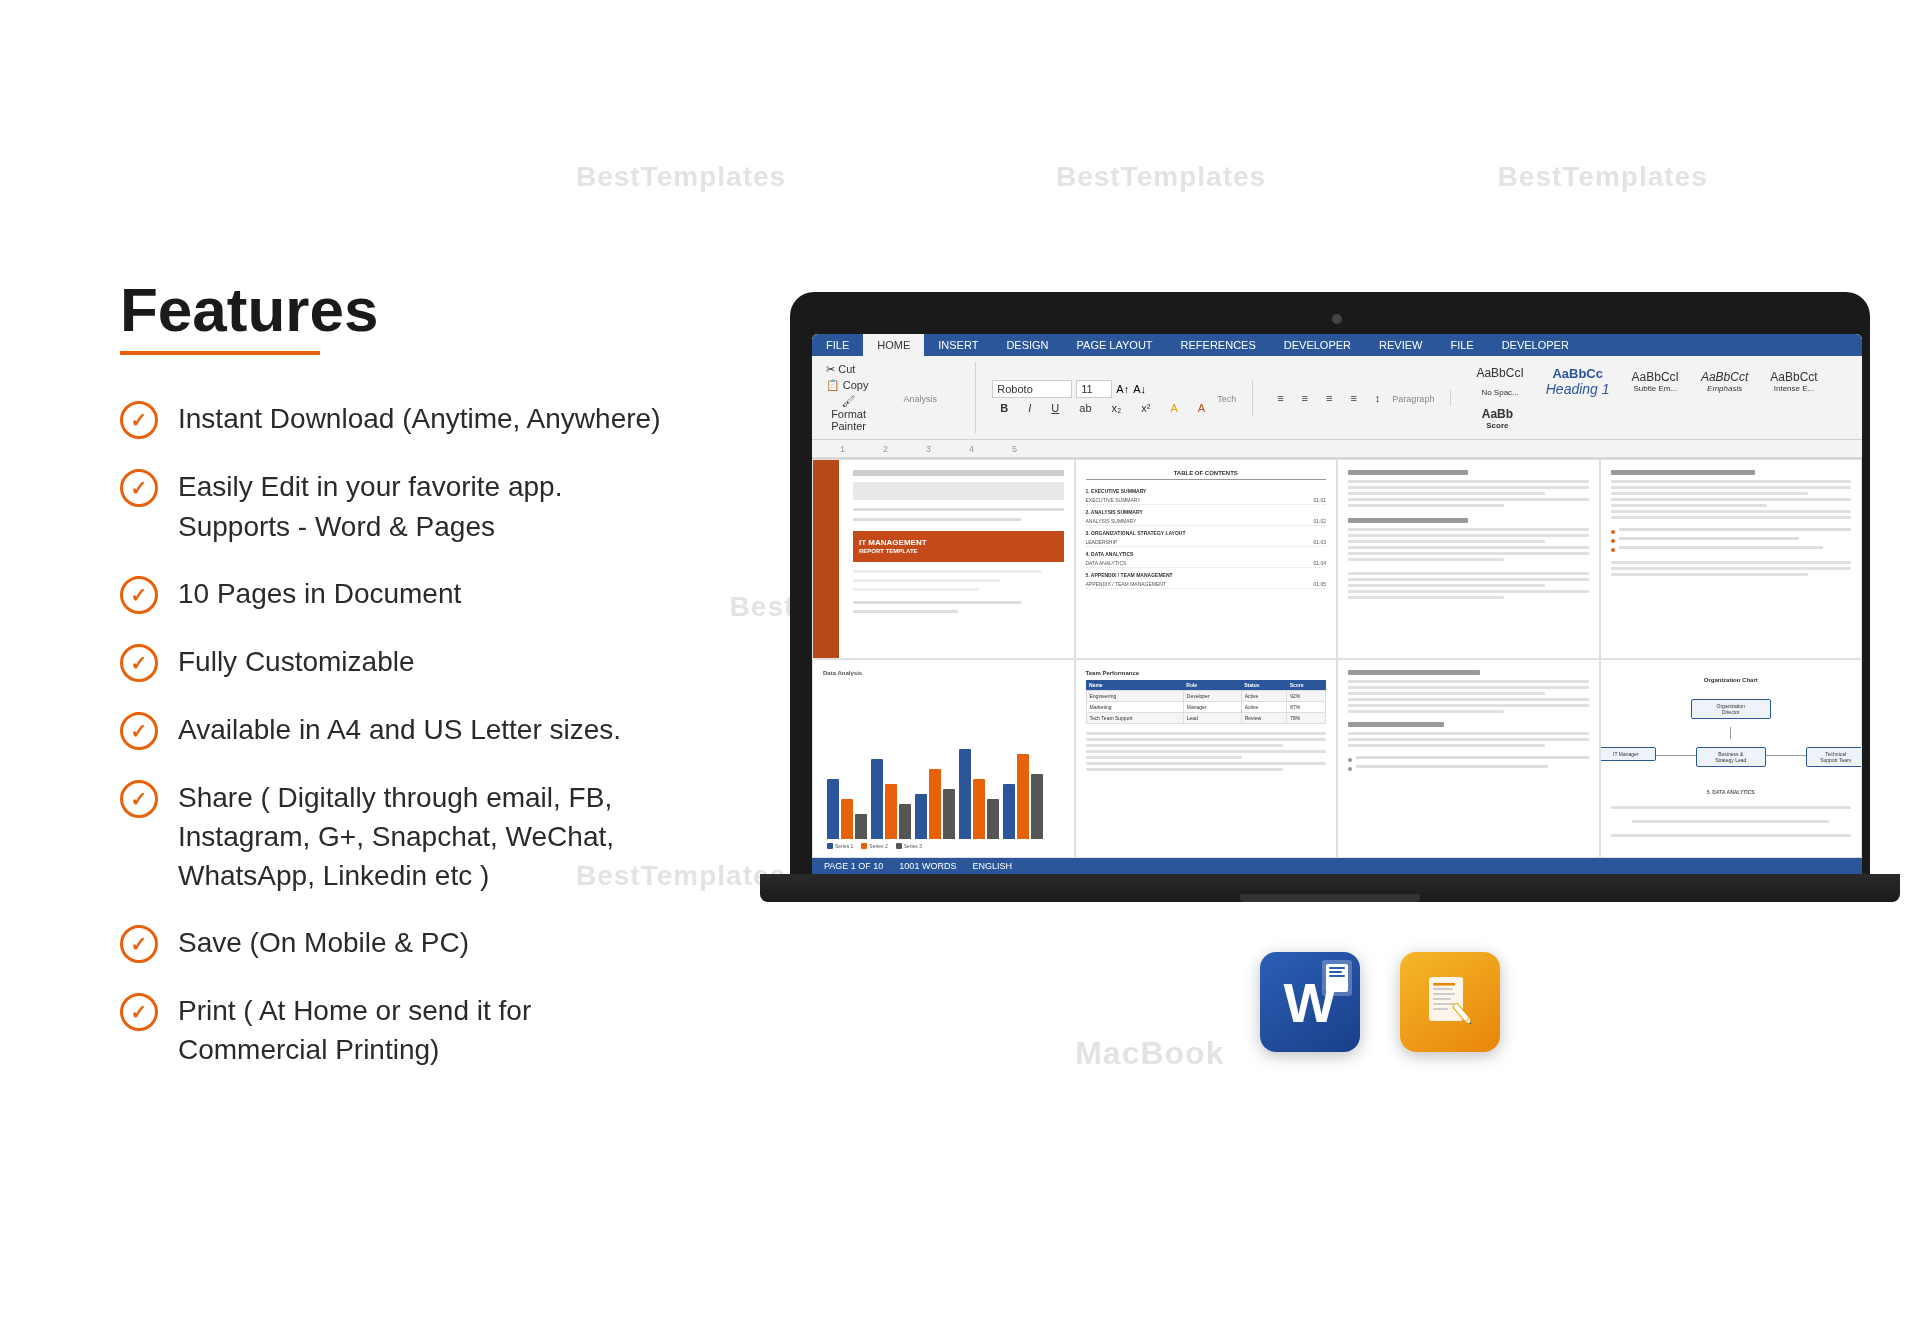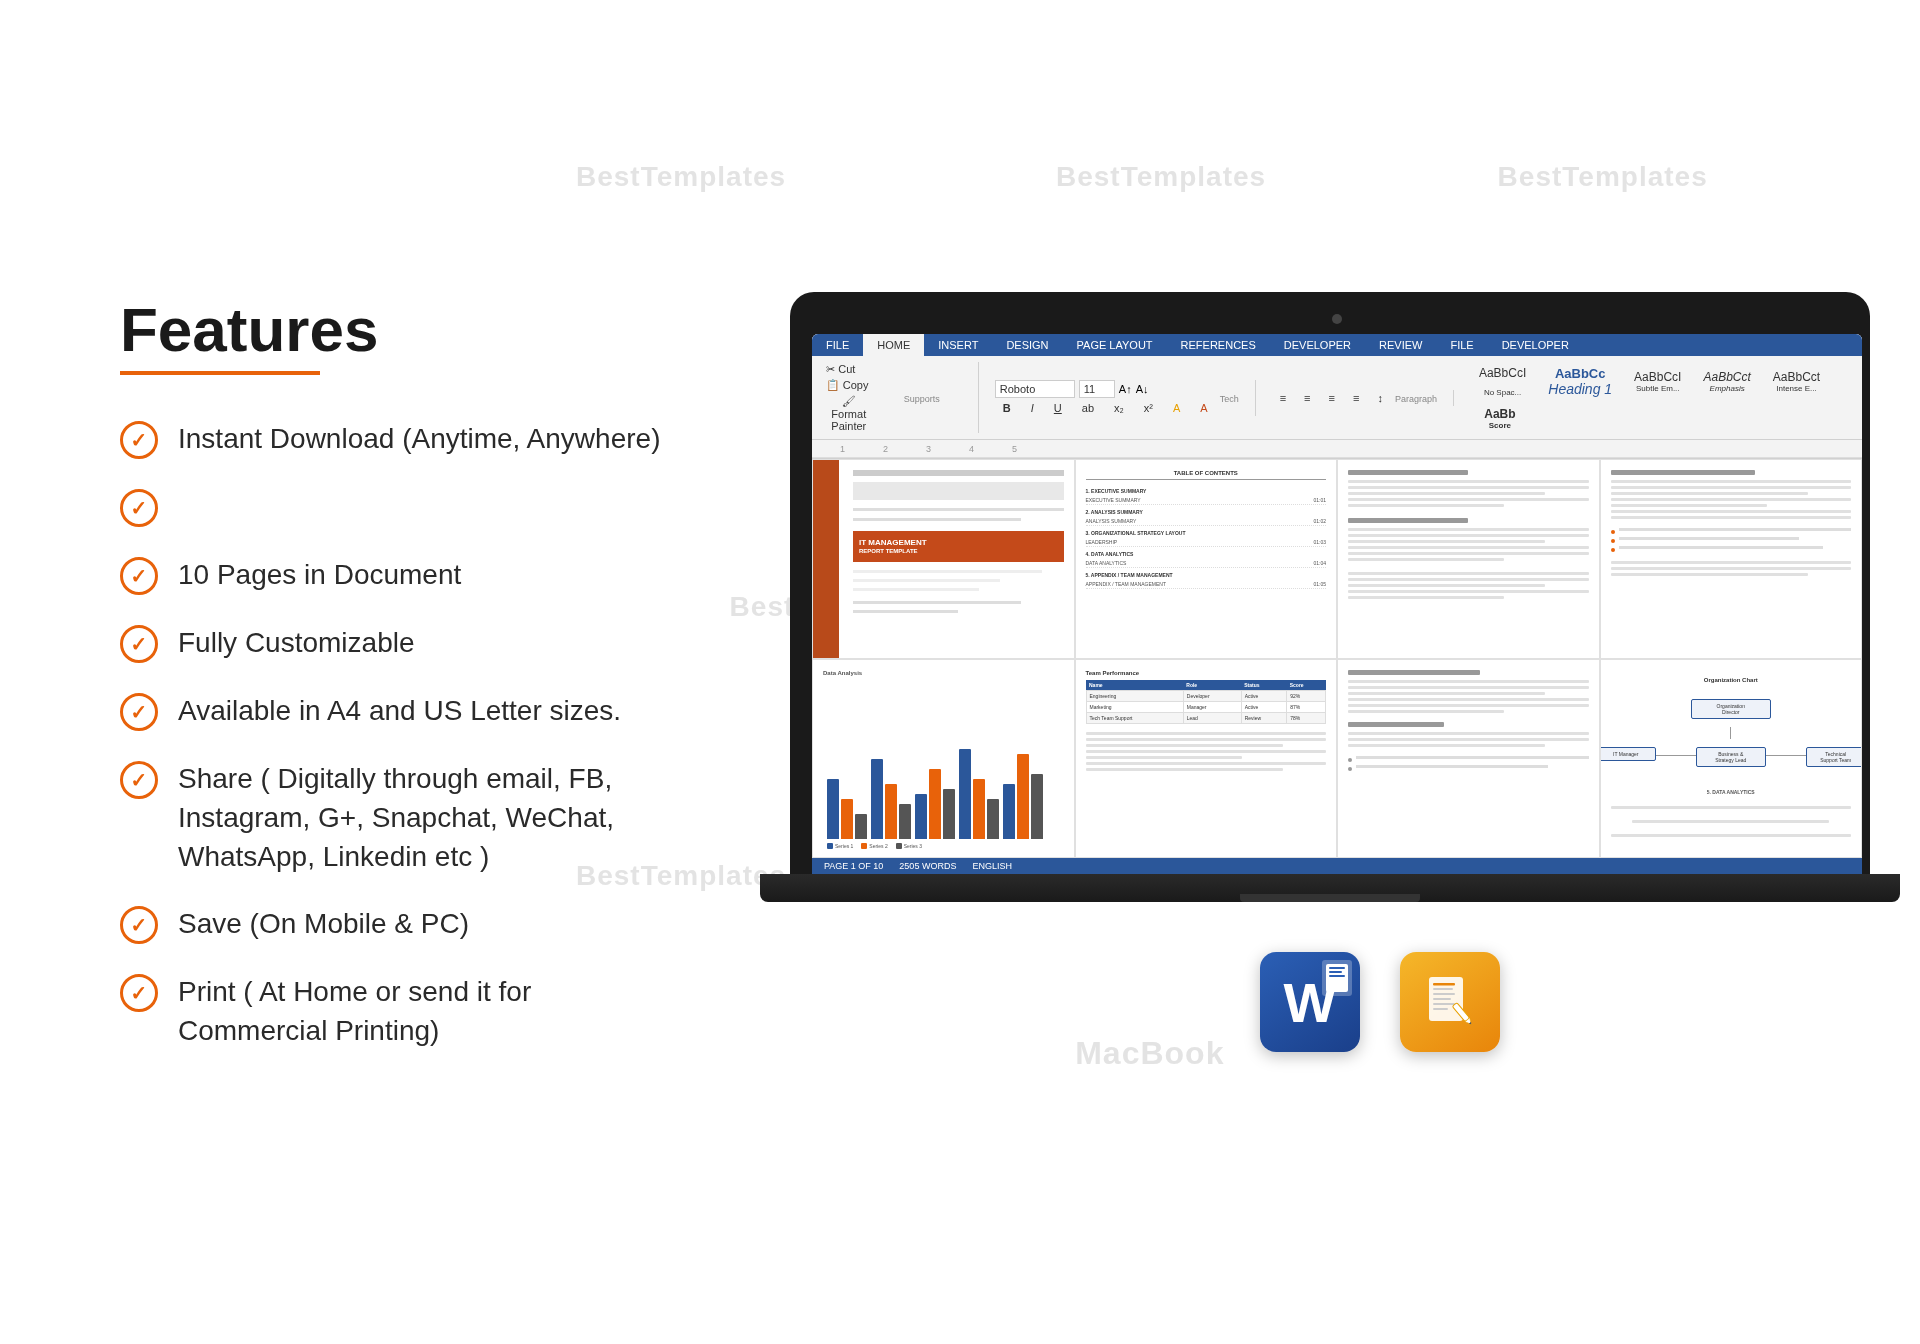--- a/index.html
+++ b/index.html
@@ -517,20 +517,21 @@
 
     <div class="features-list">
 
       <div class="feature-item">
         <div class="check-circle"></div>
         <span class="feature-text">Instant Download (Anytime, Anywhere)</span>
       </div>
 
       <div class="feature-item">
         <div class="check-circle"></div>
+        <span class="feature-text">Easily Edit in your favorite app.<br>Supports - Word &amp; Pages</span>
       </div>
 
       <div class="feature-item">
         <div class="check-circle"></div>
         <span class="feature-text">10 Pages in Document</span>
       </div>
 
       <div class="feature-item">
         <div class="check-circle"></div>
         <span class="feature-text">Fully Customizable</span>
@@ -580,21 +581,21 @@
               <div class="ribbon-tab">DEVELOPER</div>
             </div>
             <div class="ribbon-tools">
 
               <div class="ribbon-group">
                 <div style="display:flex;flex-direction:column;gap:1px;">
                   <button class="tool-btn" style="font-size:11px;padding:1px 6px;">✂ Cut</button>
                   <button class="tool-btn" style="font-size:11px;padding:1px 6px;">📋 Copy</button>
                   <button class="tool-btn" style="font-size:11px;padding:1px 6px;">🖌 Format Painter</button>
                 </div>
-                <span style="font-size:9px;color:#888;margin-top:2px;display:block;width:100%;text-align:center;">Supports</span>
+                <span style="font-size:9px;color:#888;margin-top:2px;display:block;width:100%;text-align:center;">Analysis</span>
               </div>
 
               <div class="ribbon-group">
                 <div style="display:flex;flex-direction:column;gap:2px;">
                   <div style="display:flex;gap:4px;align-items:center;">
                     <input type="text" class="font-select" value="Roboto" style="">
                     <input type="text" class="font-size-select" value="11" style="">
                     <span style="font-size:11px;">A↑</span>
                     <span style="font-size:11px;">A↓</span>
                   </div>
@@ -896,21 +897,21 @@
               <div style="font-size:5px;color:#555;font-weight:700;margin-bottom:3px;">5. DATA ANALYTICS</div>
               <div class="text-line full"></div>
               <div class="text-line medium"></div>
               <div class="text-line full"></div>
             </div>
 
           </div>
 
           <div class="word-status-bar">
             <span>PAGE 1 OF 10</span>
-            <span>2505 WORDS</span>
+            <span>1001 WORDS</span>
             <span>ENGLISH</span>
           </div>
 
         </div>
       </div>
       <div class="laptop-base"></div>
     </div>
 
     <div class="app-icons">
 

